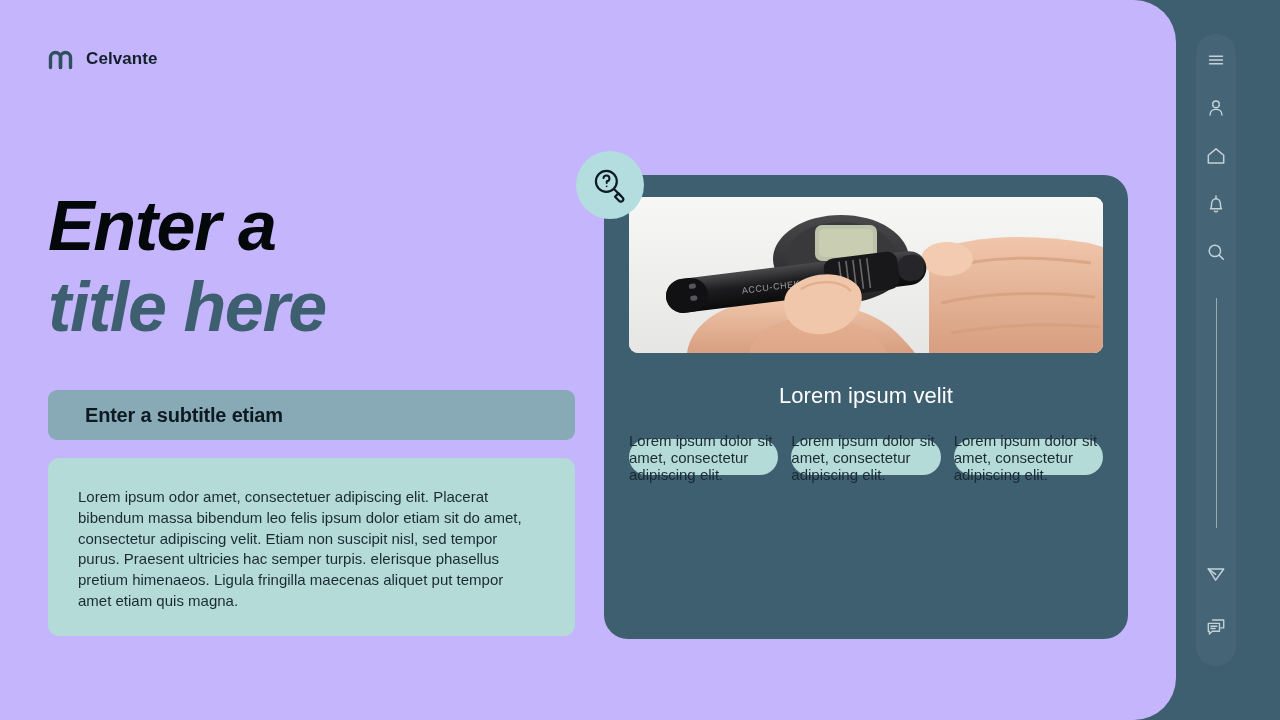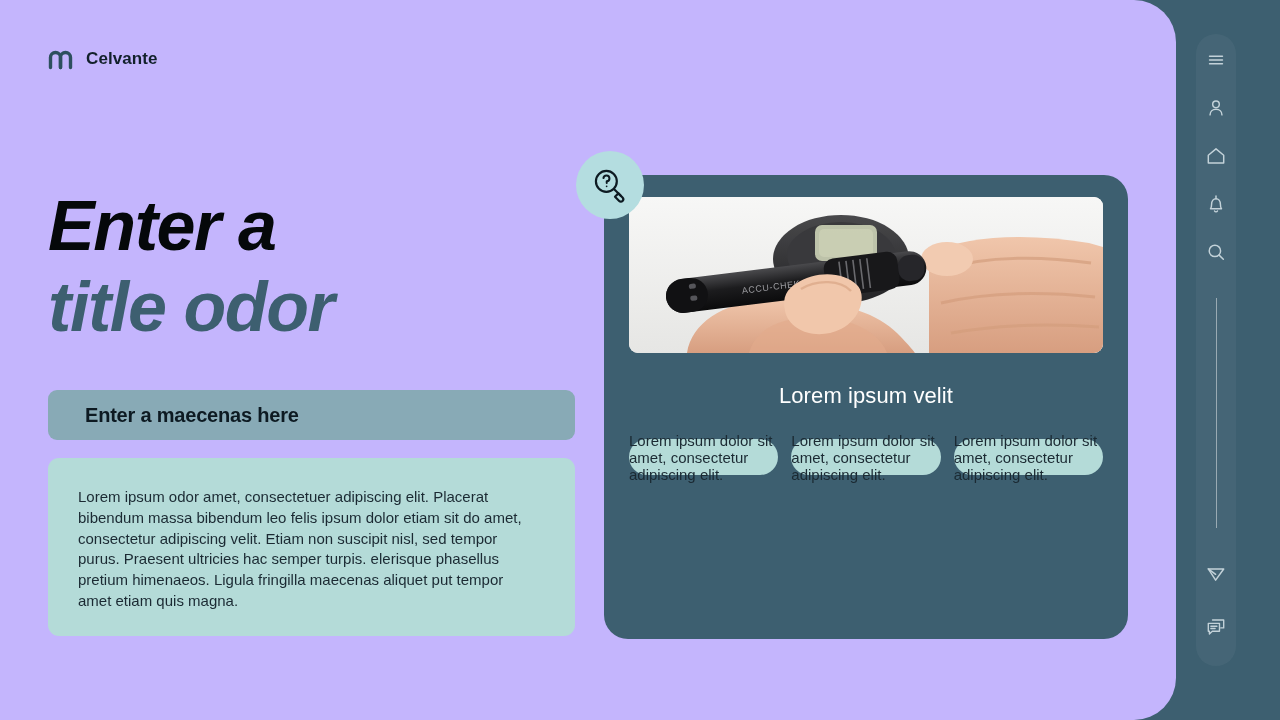--- a/index.html
+++ b/index.html
@@ -235,25 +235,25 @@
       <svg viewBox="0 0 26 26" width="26" height="26" fill="none">
         <path d="M2.5 21.5 V11.5 a5 5 0 0 1 10 0 V21.5" stroke="#2d4f5e" stroke-width="3.4" stroke-linecap="round"></path>
         <path d="M12.5 21.5 V11.5 a5 5 0 0 1 10 0 V21.5" stroke="#2d4f5e" stroke-width="3.4" stroke-linecap="round"></path>
       </svg>
     </span>
     <span class="brand-name">Celvante</span>
   </div>
 
   <div class="headline">
     <span class="line1">Enter a</span>
-    <span class="line2">title odor</span>
+    <span class="line2">title here</span>
   </div>
 
   <div class="subtitle-bar">
-    <span class="subtitle-text">Enter a maecenas here</span>
+    <span class="subtitle-text">Enter a subtitle etiam</span>
   </div>
 
   <div class="body-box">
     <p class="body-text">Lorem ipsum odor amet, consectetuer adipiscing elit. Placerat bibendum massa bibendum leo felis ipsum dolor etiam sit do amet, consectetur adipiscing velit. Etiam non suscipit nisl, sed tempor purus. Praesent ultricies hac semper turpis. elerisque phasellus pretium himenaeos. Ligula fringilla maecenas aliquet put tempor amet etiam quis magna.</p>
   </div>
 
   <div class="help-badge">
     <svg viewBox="0 0 44 44" width="40" height="40" fill="none" stroke="#0d1a22" stroke-width="2.4" stroke-linecap="round" stroke-linejoin="round">
       <circle cx="18" cy="18" r="11.5"></circle>
       <path d="M26.6 26.6 L33.6 33.6"></path>

